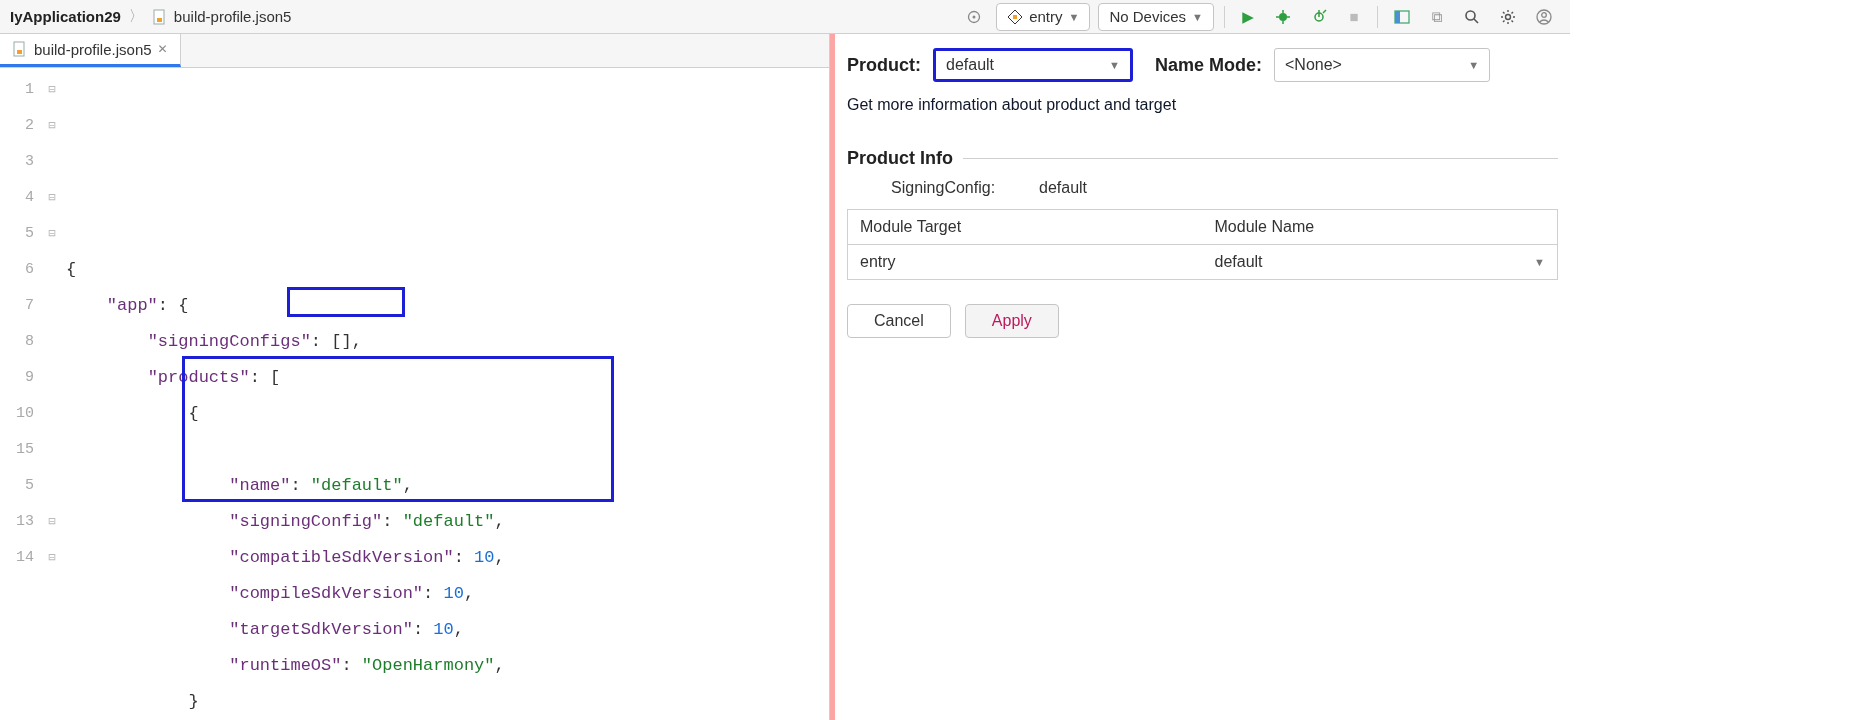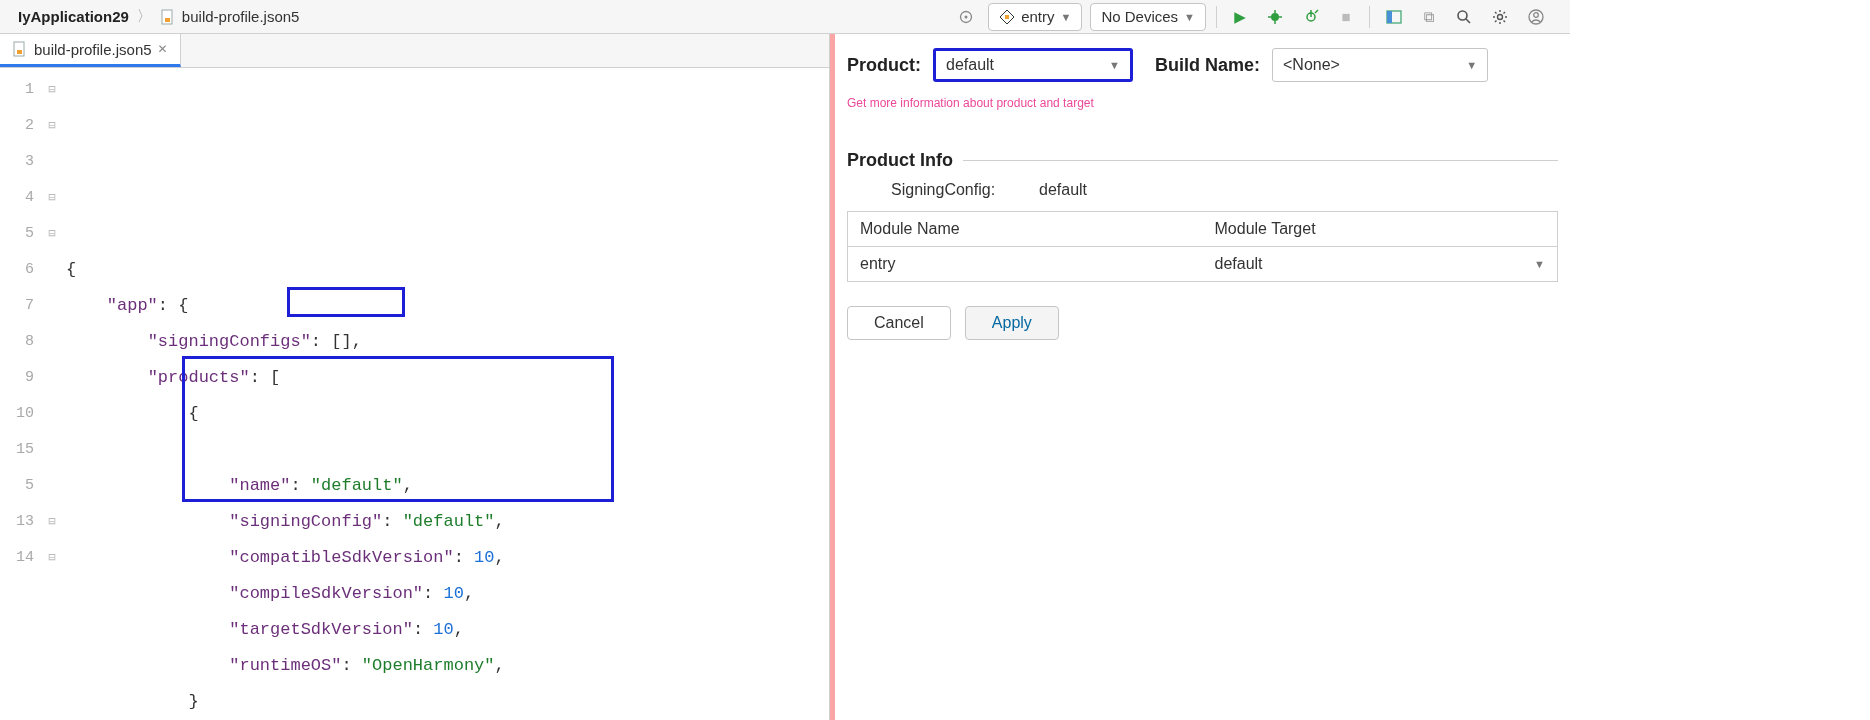--- a/index.html
+++ b/index.html
@@ -1,19 +1,19 @@
 <!DOCTYPE html>
 <html><head>
 <meta charset="utf-8">
 <style>
   html,body{margin:0;padding:0;font-family:"Segoe UI",Arial,sans-serif;font-size:14px;color:#333;background:#fff;width:1870px;height:720px;overflow:hidden}
   *{box-sizing:border-box}
   .root{display:flex;flex-direction:column;width:1570px;height:720px}
   
-  .crumbbar{display:flex;align-items:center;height:34px;padding:0 14px;border-bottom:1px solid #d0d0d0;font-size:15px;background:#f6f6f6}
+  .crumbbar{display:flex;align-items:center;height:34px;padding:0 6px;border-bottom:1px solid #d0d0d0;font-size:15px;background:#f6f6f6}
   .crumb{display:inline-flex;align-items:center;gap:6px;padding:2px 4px}
   .crumb.bold{font-weight:700;color:#222}
   .crumb-sep{margin:0 4px;color:#999}
   .file-ico{width:16px;height:16px;display:inline-block}
   
   .toolbar{display:flex;align-items:center;gap:8px;margin-left:auto;padding-right:6px}
   .tb-btn{display:inline-flex;align-items:center;justify-content:center;height:26px;min-width:26px;padding:0 6px;color:#555;border-radius:3px}
   .tb-combo{display:inline-flex;align-items:center;height:28px;padding:0 10px;border:1px solid #c5c5c5;border-radius:4px;background:#fff;gap:6px;font-size:15px}
   .tb-sep{width:1px;height:22px;background:#d0d0d0;margin:0 2px}
   .chev{font-size:11px;color:#777}
@@ -37,33 +37,33 @@
   .s{color:#1e7d2b}   
   .n{color:#1a6fd6}   
   .p{color:#333}
   
   .hl{position:absolute;border:3px solid #1c1fd6;pointer-events:none}
   
   .row{display:flex;align-items:center;gap:12px;margin-bottom:10px}
   .lbl{font-weight:700;font-size:18px;color:#222}
   .combo{display:inline-flex;align-items:center;justify-content:space-between;height:34px;border:1px solid #c5c5c5;border-radius:3px;background:#fff;padding:0 10px;font-size:16px}
   .combo.hi{border:3px solid #1c1fd6}
-  .link{color:#ec4899;font-size:12px;margin:4px 0 16px}
-  .section-title{font-weight:700;font-size:18px;color:#222;display:flex;align-items:center;gap:10px;margin-top:24px;margin-bottom:10px}
+  .link{color:#0f172a;font-size:16px;margin:4px 0 16px}
+  .section-title{font-weight:700;font-size:18px;color:#222;display:flex;align-items:center;gap:10px;margin-top:18px;margin-bottom:10px}
   .section-title .rule{flex:1;height:1px;background:#cfcfcf}
   .kv{display:flex;gap:18px;margin-left:44px;font-size:16px;margin-bottom:8px}
   .kv .k2{width:130px}
   .grid{border:1px solid #cfcfcf;margin-top:4px}
   .gh{display:flex;border-bottom:1px solid #cfcfcf}
   .gc{flex:1;padding:8px 12px;font-size:16px}
   .gr{display:flex}
   .gr .mt{display:flex;justify-content:space-between;align-items:center}
   .btnrow{display:flex;justify-content:flex-start;gap:14px;margin-top:24px}
   .btn{display:inline-flex;align-items:center;justify-content:center;height:34px;padding:0 26px;border:1px solid #c5c5c5;border-radius:4px;background:#fff;font-size:16px}
-  .btn.disabled{color:#0369a1;background:#f4f4f4}
+  .btn.disabled{color:#be185d;background:#f4f4f4}
 </style>
 </head>
 <body>
 
 <div class="root">
 
   <div class="crumbbar">
     <span class="crumb bold">IyApplication29</span>
     <span class="crumb-sep">〉</span>
     <span class="crumb">
@@ -205,41 +205,41 @@
       </div>
     </div>
 
     <div class="right-pane">
       <div class="row">
         <span class="lbl">Product:</span>
         <span class="combo hi" style="width:200px">
           <span>default</span>
           <span class="chev">▼</span>
         </span>
-        <span class="lbl" style="margin-left:10px">Build Name:</span>
+        <span class="lbl" style="margin-left:10px">Name Mode:</span>
         <span class="combo" style="width:216px">
           <span>&lt;None&gt;</span>
           <span class="chev">▼</span>
         </span>
       </div>
       <div class="link">Get more information about product and target</div>
 
       <div class="section-title">
           <span>Product Info</span>
           <span class="rule"></span>
         </div>
       <div class="kv">
           <span class="k2">SigningConfig:</span>
           <span>default</span>
         </div>
 
       <div class="grid">
         <div class="gh">
+          <div class="gc">Module Target</div>
           <div class="gc">Module Name</div>
-          <div class="gc">Module Target</div>
         </div>
         <div class="gr">
           <div class="gc">entry</div>
           <div class="gc mt">
             <span>default</span>
             <span class="chev">▼</span>
           </div>
         </div>
       </div>
 

